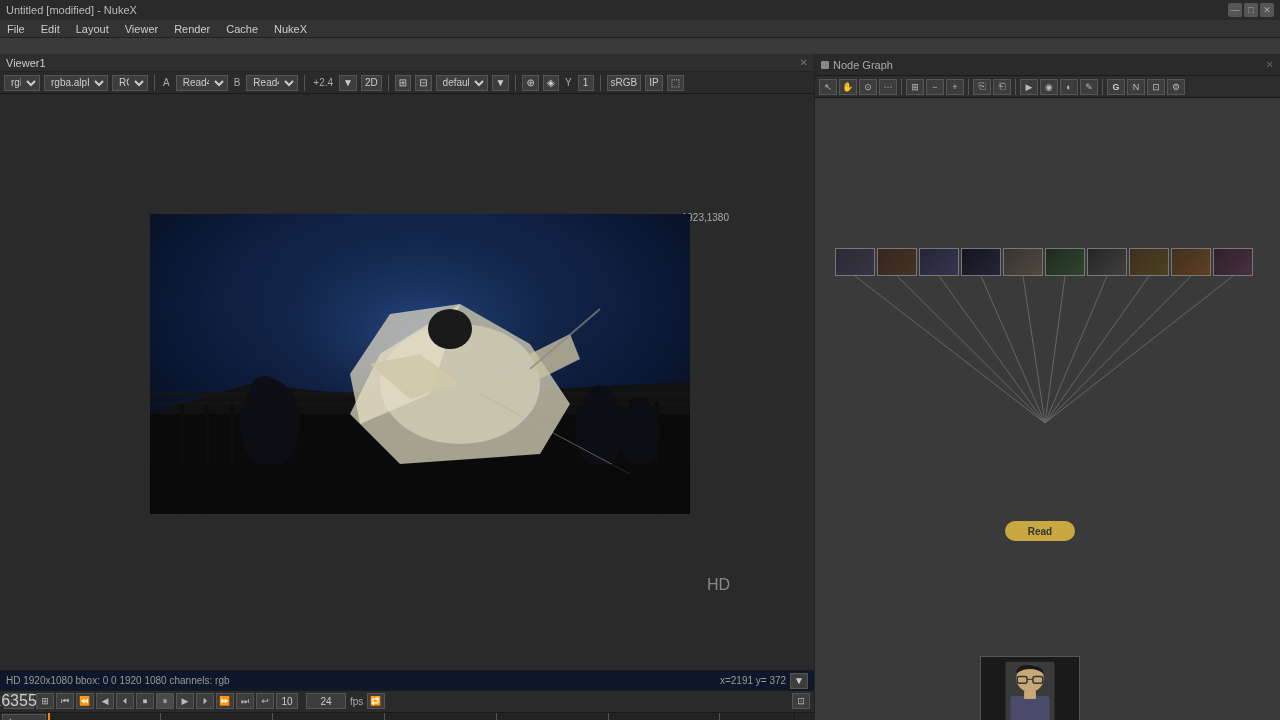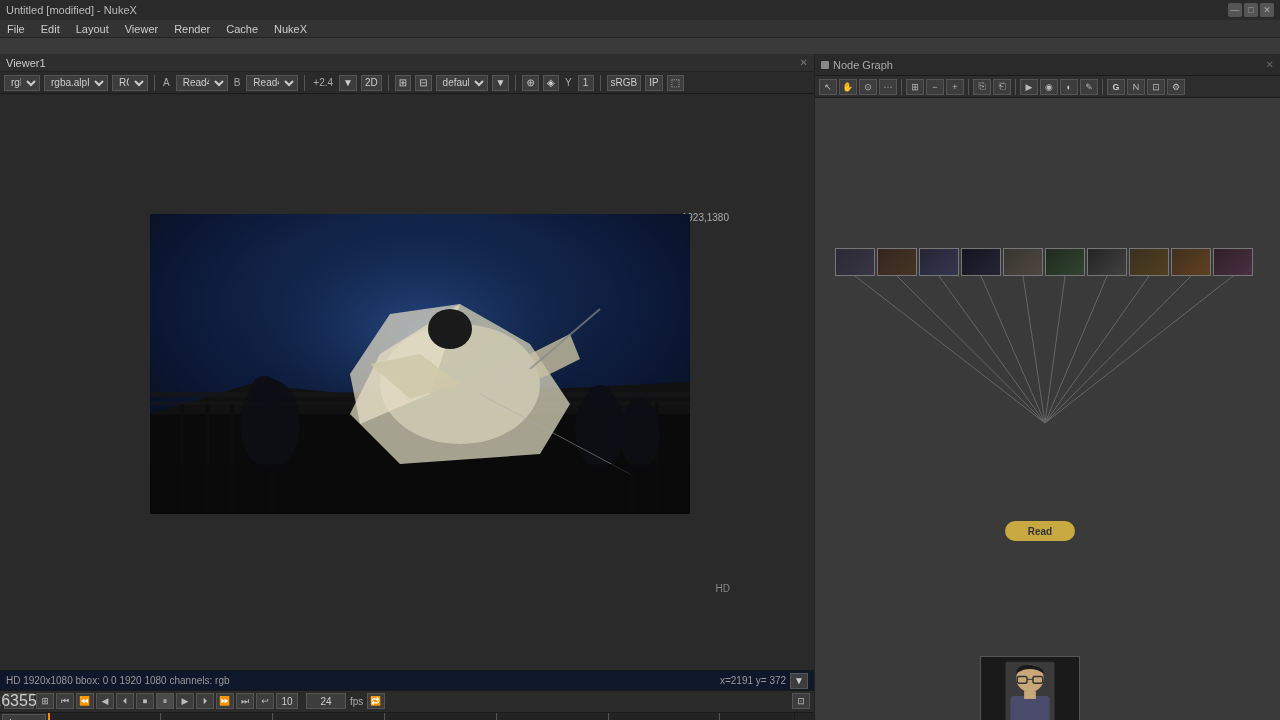--- a/index.html
+++ b/index.html
@@ -143,21 +143,21 @@
       top: 118px;
       right: 85px;
       font-size: 10px;
       color: #aaa;
     }
 
     #hd-label {
       position: absolute;
       bottom: 76px;
       right: 84px;
-      font-size: 10px;
+      font-size: 16px;
       color: #888;
     }
 
     
     #status-bar {
       height: 20px;
       background: #0f172a;
       display: flex;
       align-items: center;
       padding: 0 6px;

